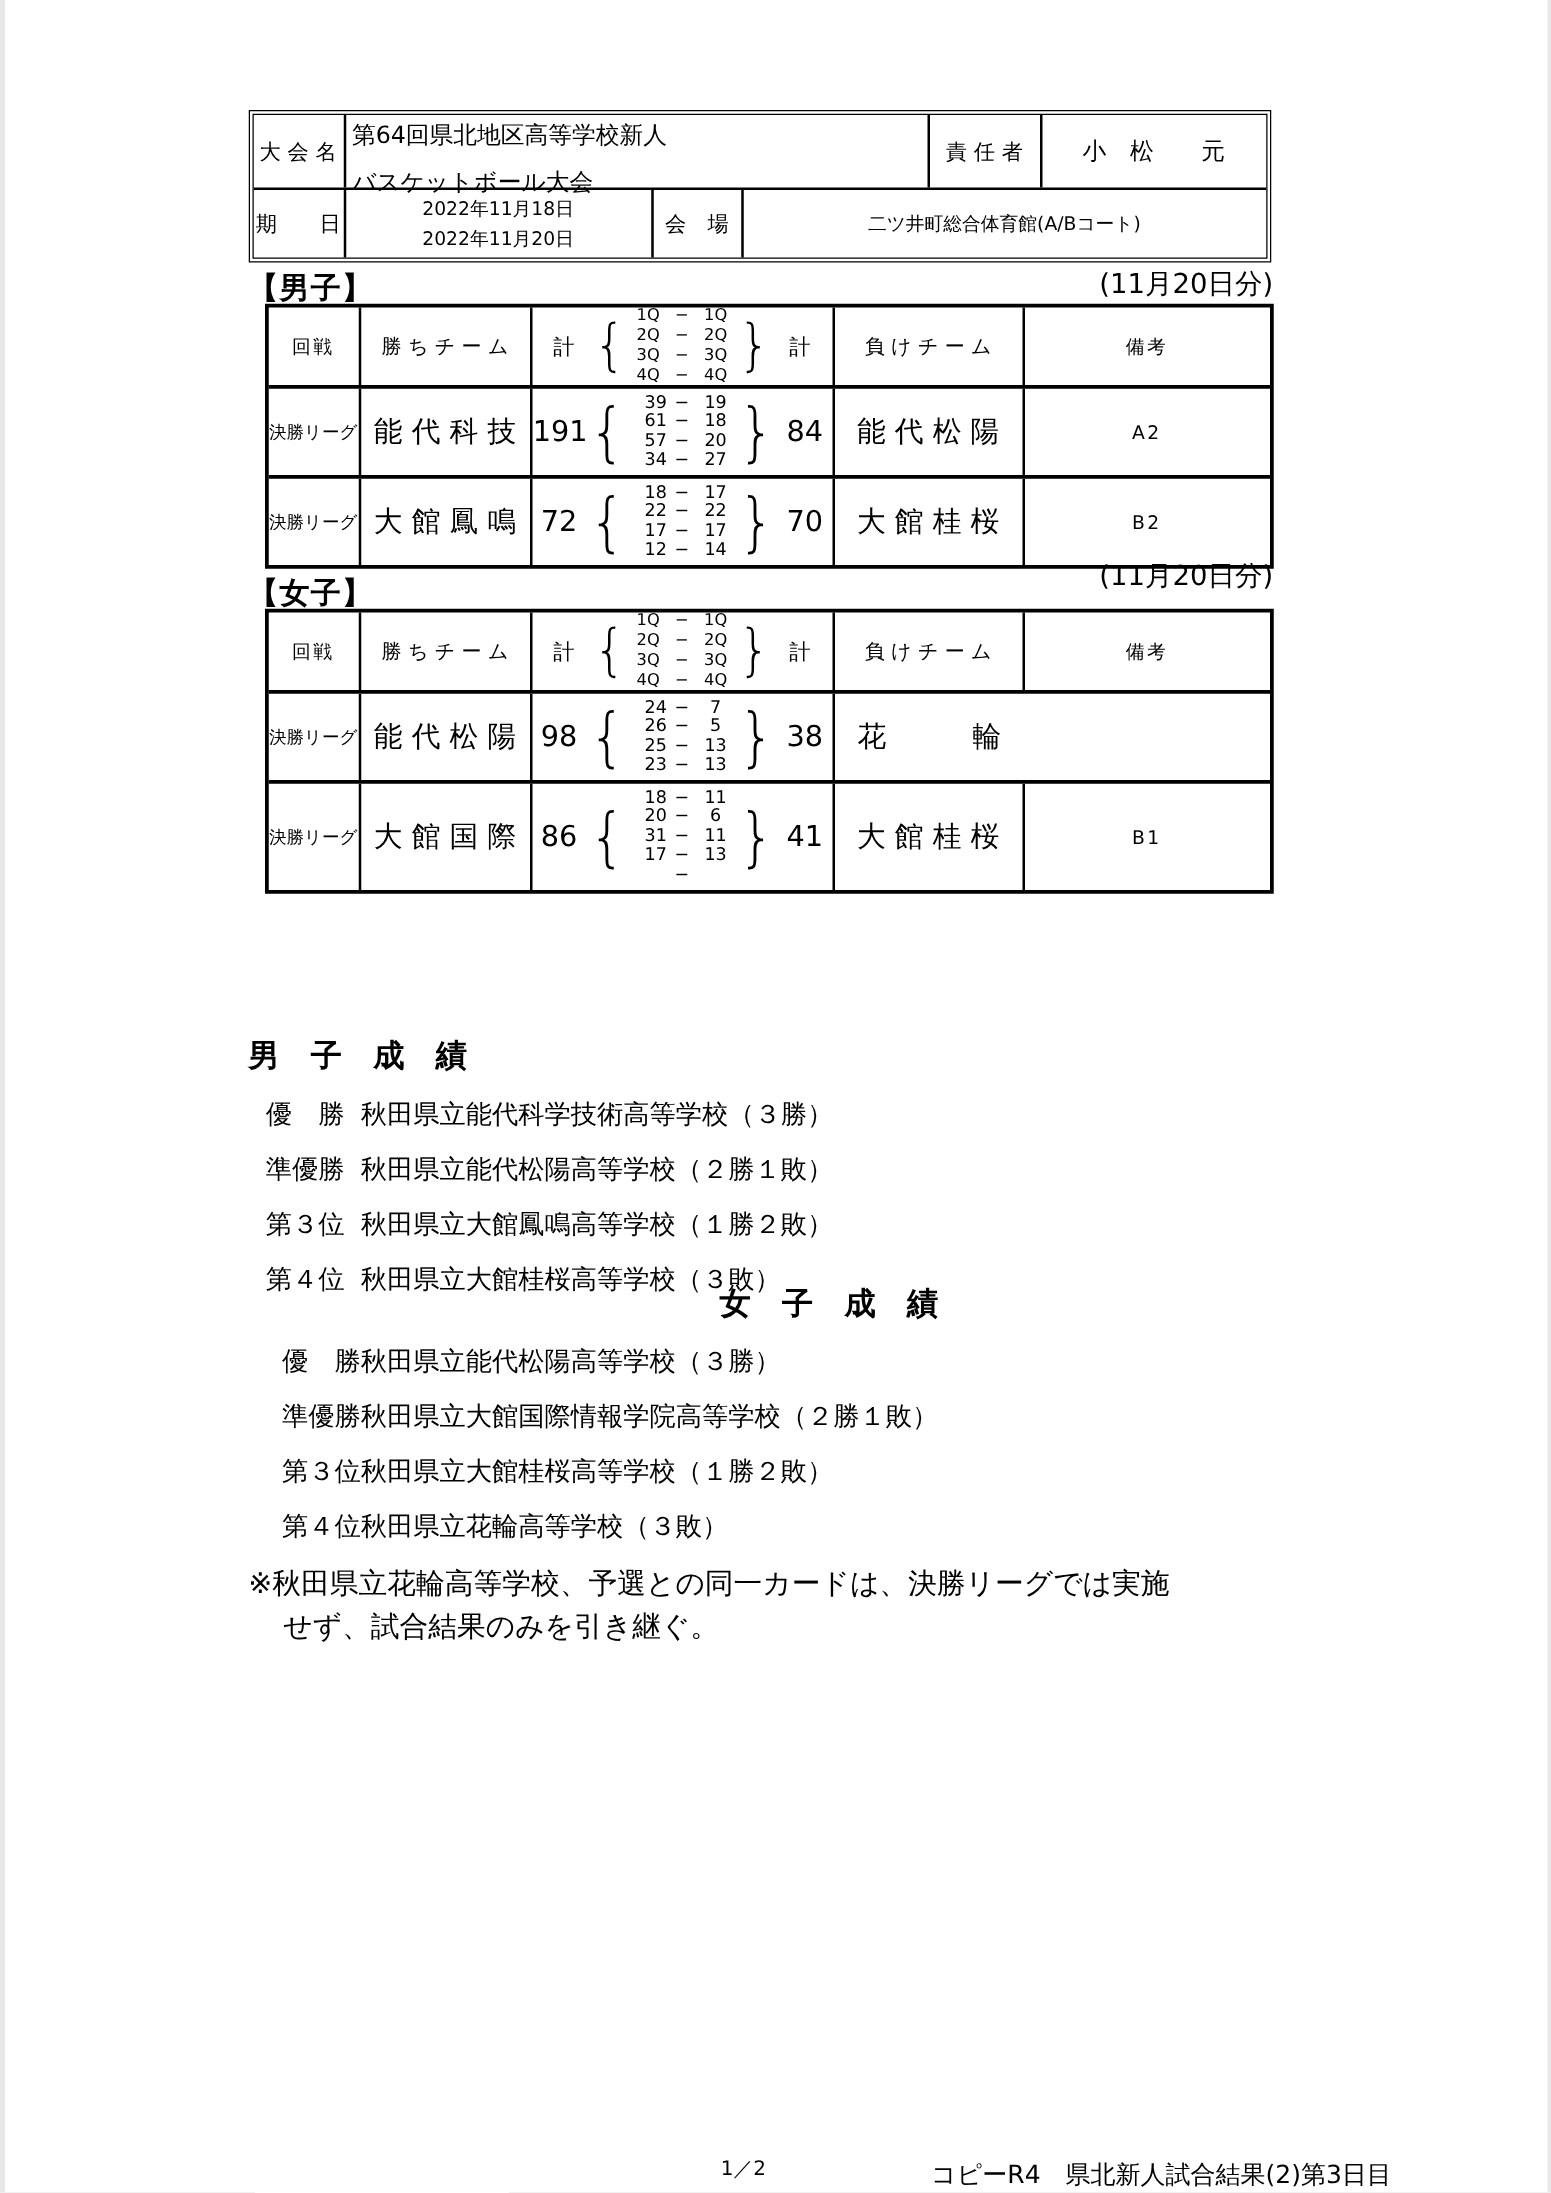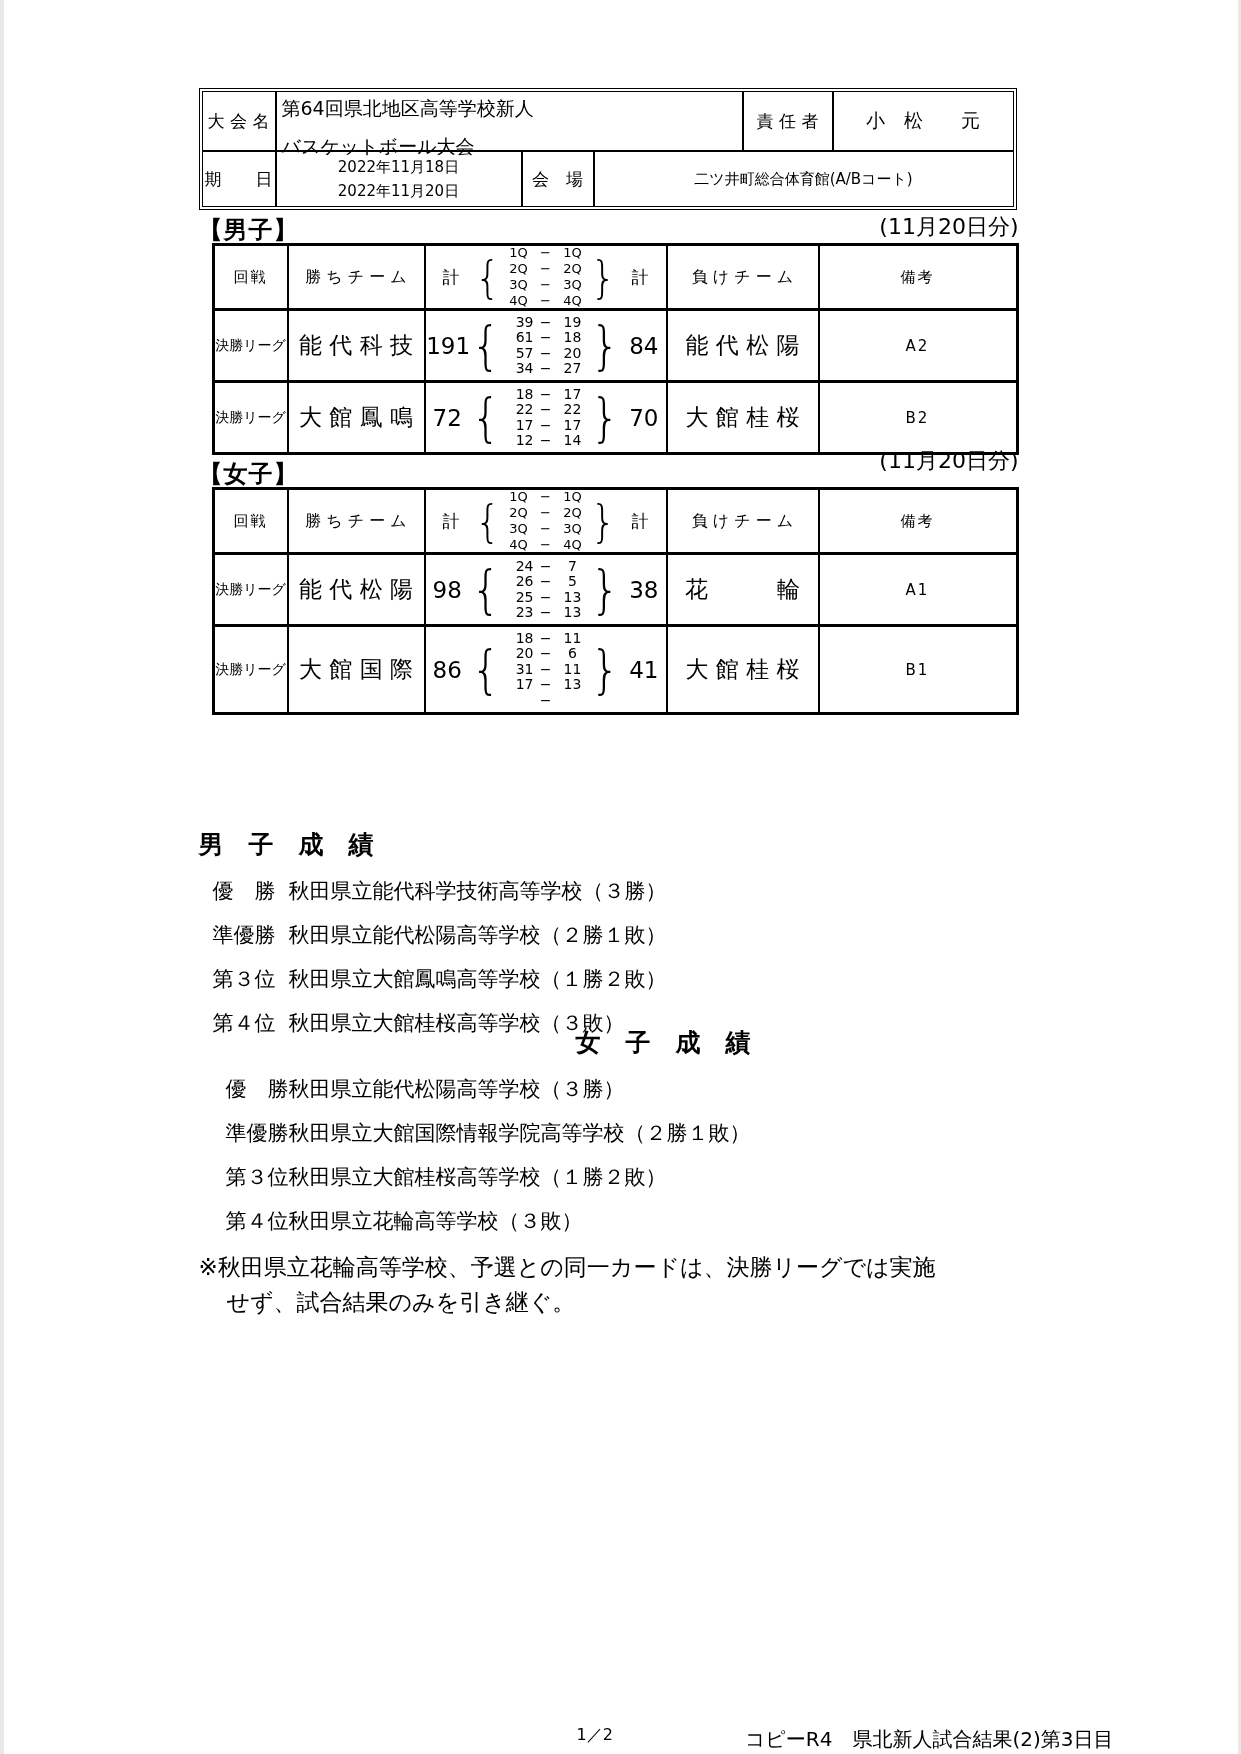--- a/index.html
+++ b/index.html
@@ -307,21 +307,20 @@
                 <span class="qw">23</span>
                 <span class="qd">−</span>
                 <span class="ql">13</span>
               </div>
           </div>
           <div class="brace brace-d">}</div>
           <div class="total">38</div>
         </div>
       </div>
       <div class="m-cell c-loser team">花　　　輪</div>
-      <div class="m-cell c-note note-val">A1</div>
     </div>
 
     <div class="m-row r-tall">
       <div class="m-cell c-round round-val">決勝リーグ</div>
       <div class="m-cell c-winner team">大 館 国 際</div>
       <div class="m-cell c-score">
         <div class="score-flex">
           <div class="total">86</div>
           <div class="brace brace-d">{</div>
           <div class="qcol">

